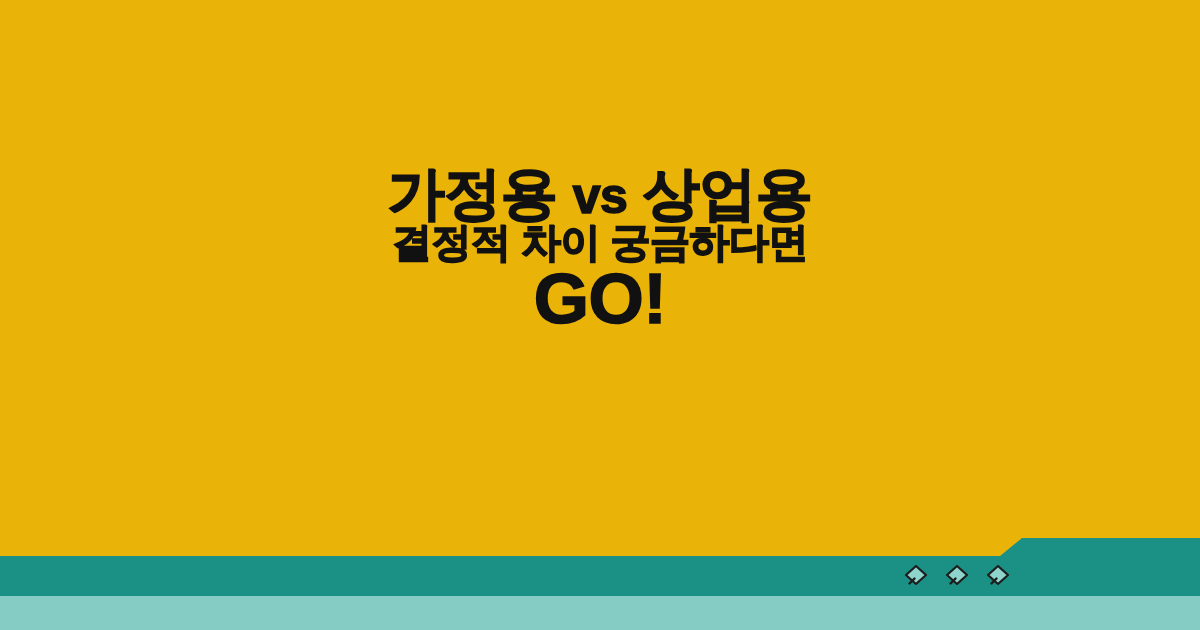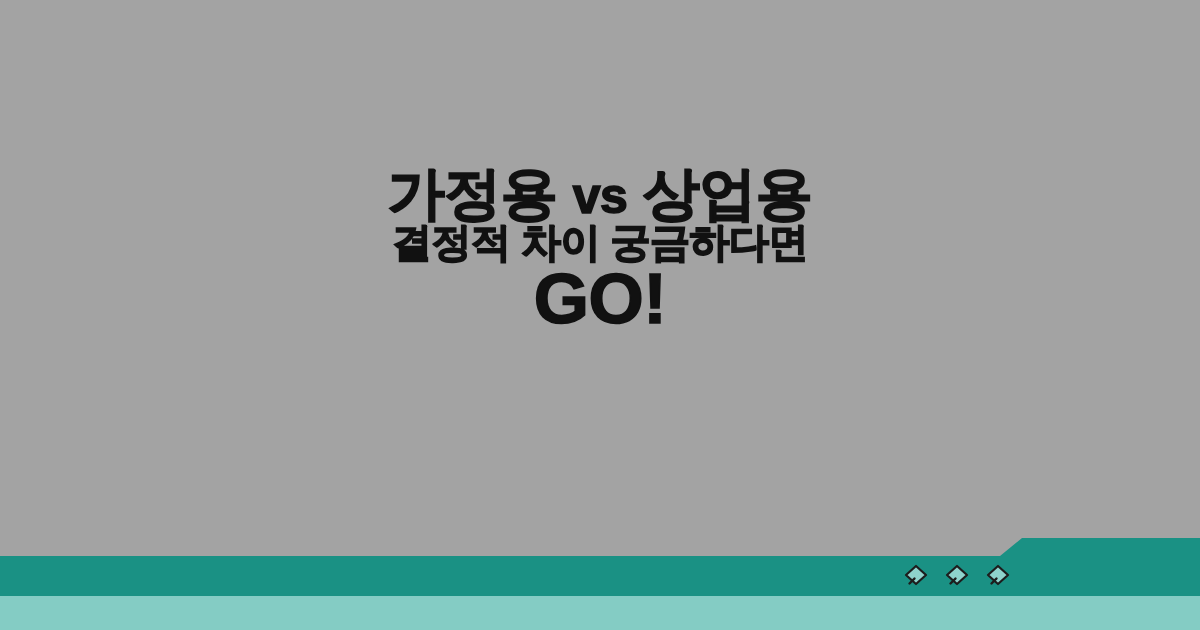--- a/index.html
+++ b/index.html
@@ -12,21 +12,21 @@
     height: 630px;
     background: #ffffff;
     font-family: "Liberation Sans", "DejaVu Sans", sans-serif;
     overflow: hidden;
   }
 
   .poster {
     position: relative;
     width: 1200px;
     height: 630px;
-    background: #a3a3a3;
+    background: #eab308;
     overflow: hidden;
   }
 
   
   .headline-wrap {
     position: absolute;
     left: 0;
     top: 0;
     width: 1200px;
     height: 560px;

